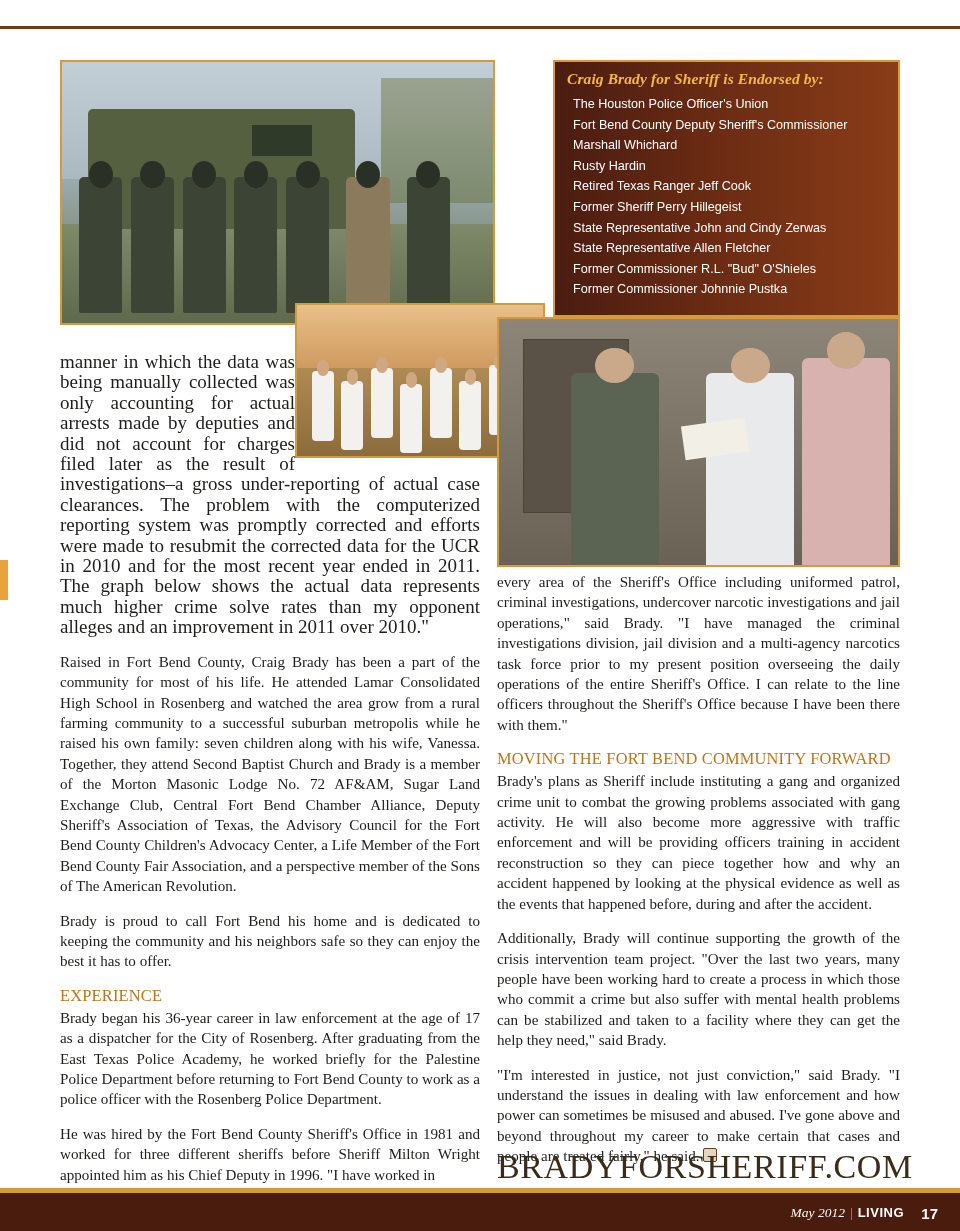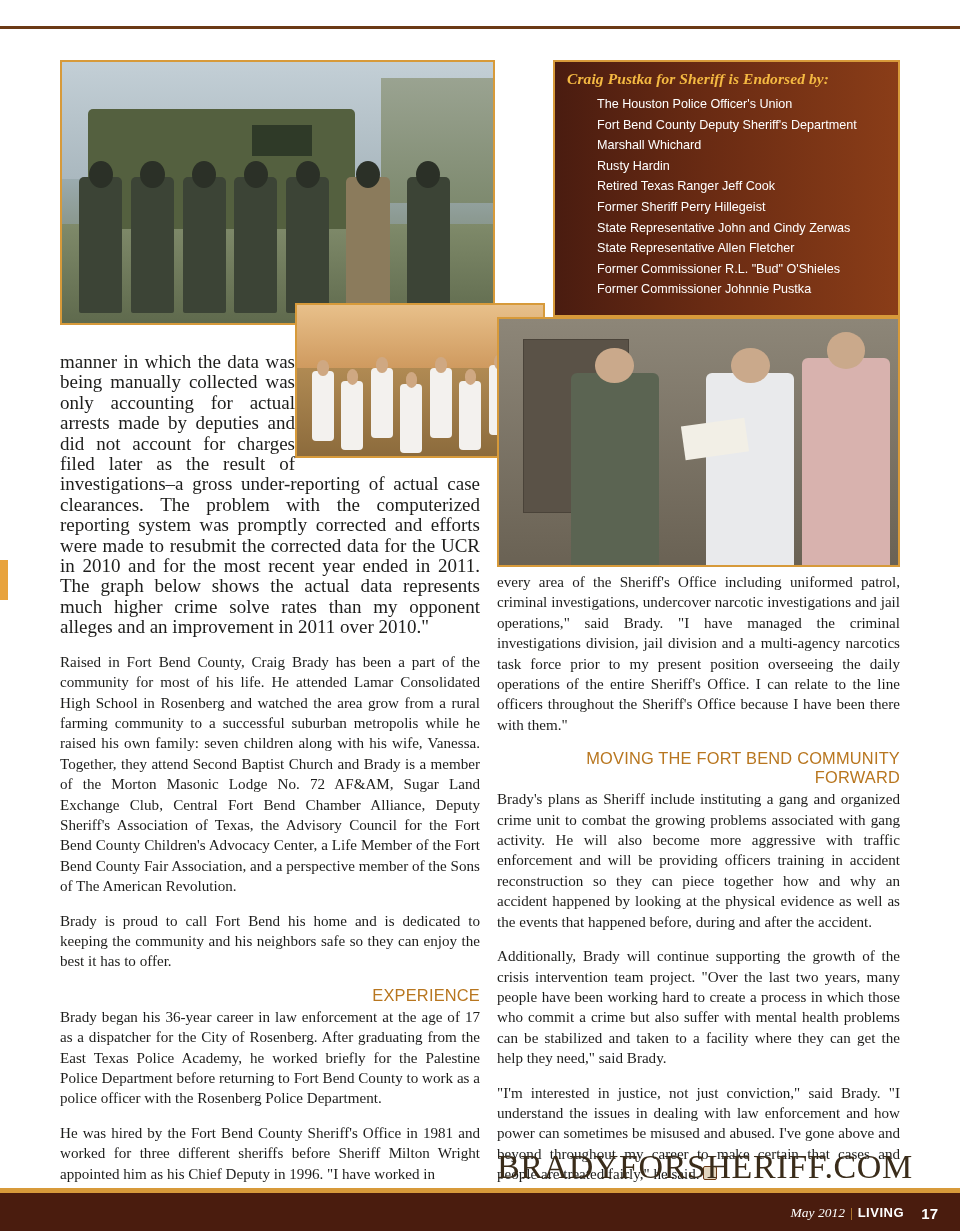--- a/index.html
+++ b/index.html
@@ -59,21 +59,20 @@
     list-style: none;
     margin: 0;
     padding: 0 0 0 6px;
   }
   .endorse-list li {
     color: #ffffff;
     font-family: "Liberation Sans", sans-serif;
     font-size: 12.6px;
     line-height: 20.6px;
     white-space: nowrap;
-    margin-left: 24px;
   }
 
   
   .photo {
     position: absolute;
     box-sizing: border-box;
     border: 2px solid #d79a3a;
     overflow: hidden;
   }
   #photo-swat {
@@ -139,26 +138,25 @@
     text-align: justify;
     color: #1d1d1b;
   }
   .float-box {
     float: right;
     width: 185px;
     height: 112px;
   }
   h3.section {
     margin: 4px 0 2px 0;
-    font-family: Liberation Sans, sans-serif;
+    font-family: Liberation Serif, serif;
     font-size: 16.4px;
     font-weight: normal;
     color: #b8761f;
     letter-spacing: 0.2px;
-    text-align: right;
   }
   .site-url {
     position: absolute;
     left: 497px; top: 1148px;
     width: 403px;
     font-family: "Liberation Serif", serif;
     font-size: 34px;
     letter-spacing: 0.6px;
     color: #3a2c1a;
   }
@@ -276,24 +274,24 @@
     <div class="ofig shirt" style="left:52%">
         <i></i>
       </div>
     <div class="ofig pink" style="left:76%;height:84%">
         <i></i>
       </div>
     <div class="paper" style="left:46%;top:42%;width:16%;height:14%;transform:rotate(-8deg)"></div>
   </div>
 
   <div class="endorse">
-    <div class="endorse-title">Craig Pustka for Sheriff is Endorsed by:</div>
+    <div class="endorse-title">Craig Brady for Sheriff is Endorsed by:</div>
     <ul class="endorse-list">
       <li>The Houston Police Officer's Union</li>
-      <li>Fort Bend County Deputy Sheriff's Department</li>
+      <li>Fort Bend County Deputy Sheriff's Commissioner</li>
       <li>Marshall Whichard</li>
       <li>Rusty Hardin</li>
       <li>Retired Texas Ranger Jeff Cook</li>
       <li>Former Sheriff Perry Hillegeist</li>
       <li>State Representative John and Cindy Zerwas</li>
       <li>State Representative Allen Fletcher</li>
       <li>Former Commissioner R.L. "Bud" O'Shieles</li>
       <li>Former Commissioner Johnnie Pustka</li>
     </ul>
   </div>

